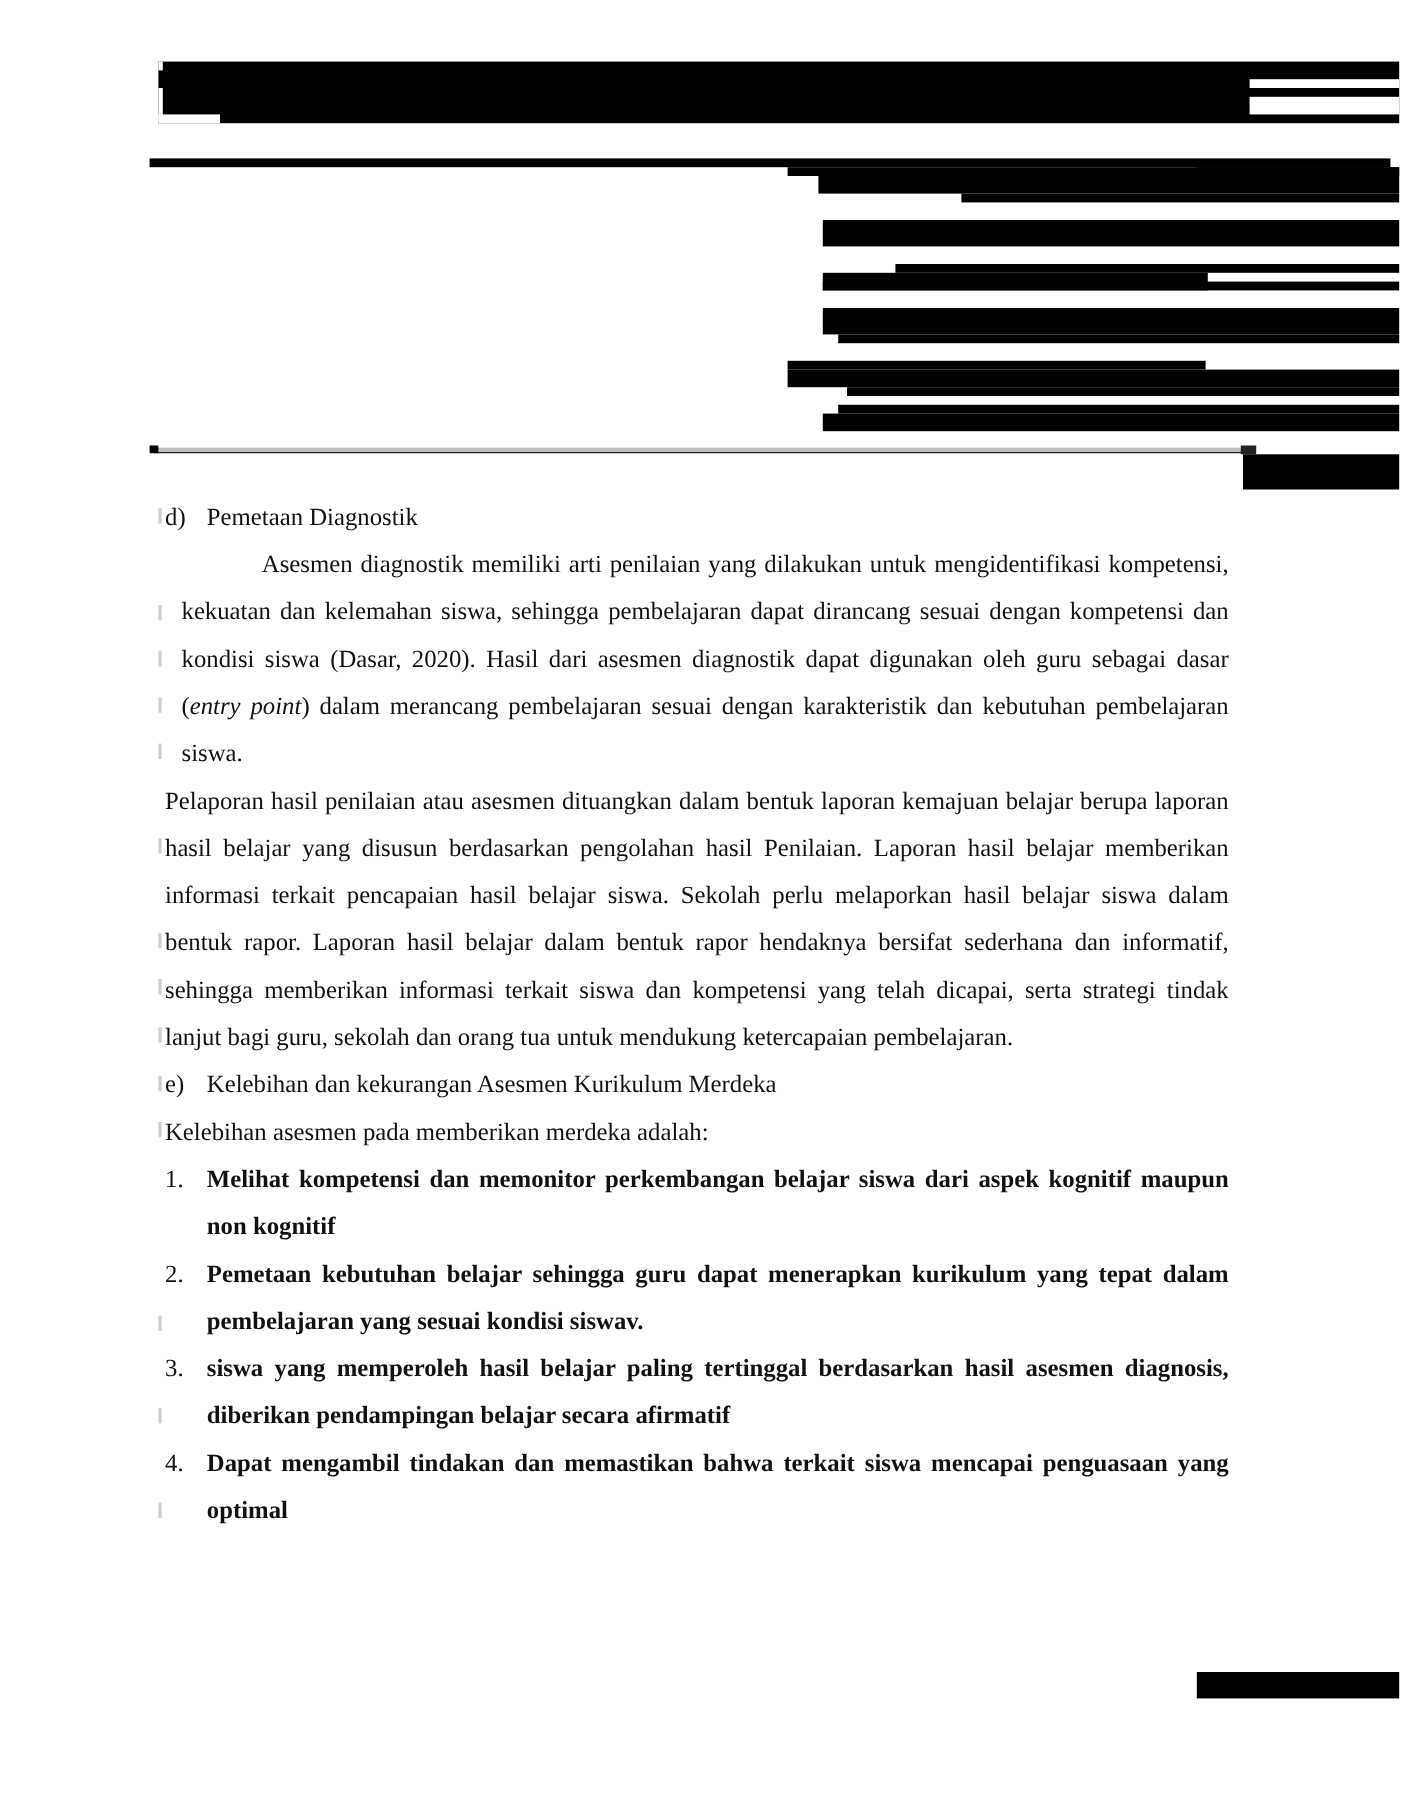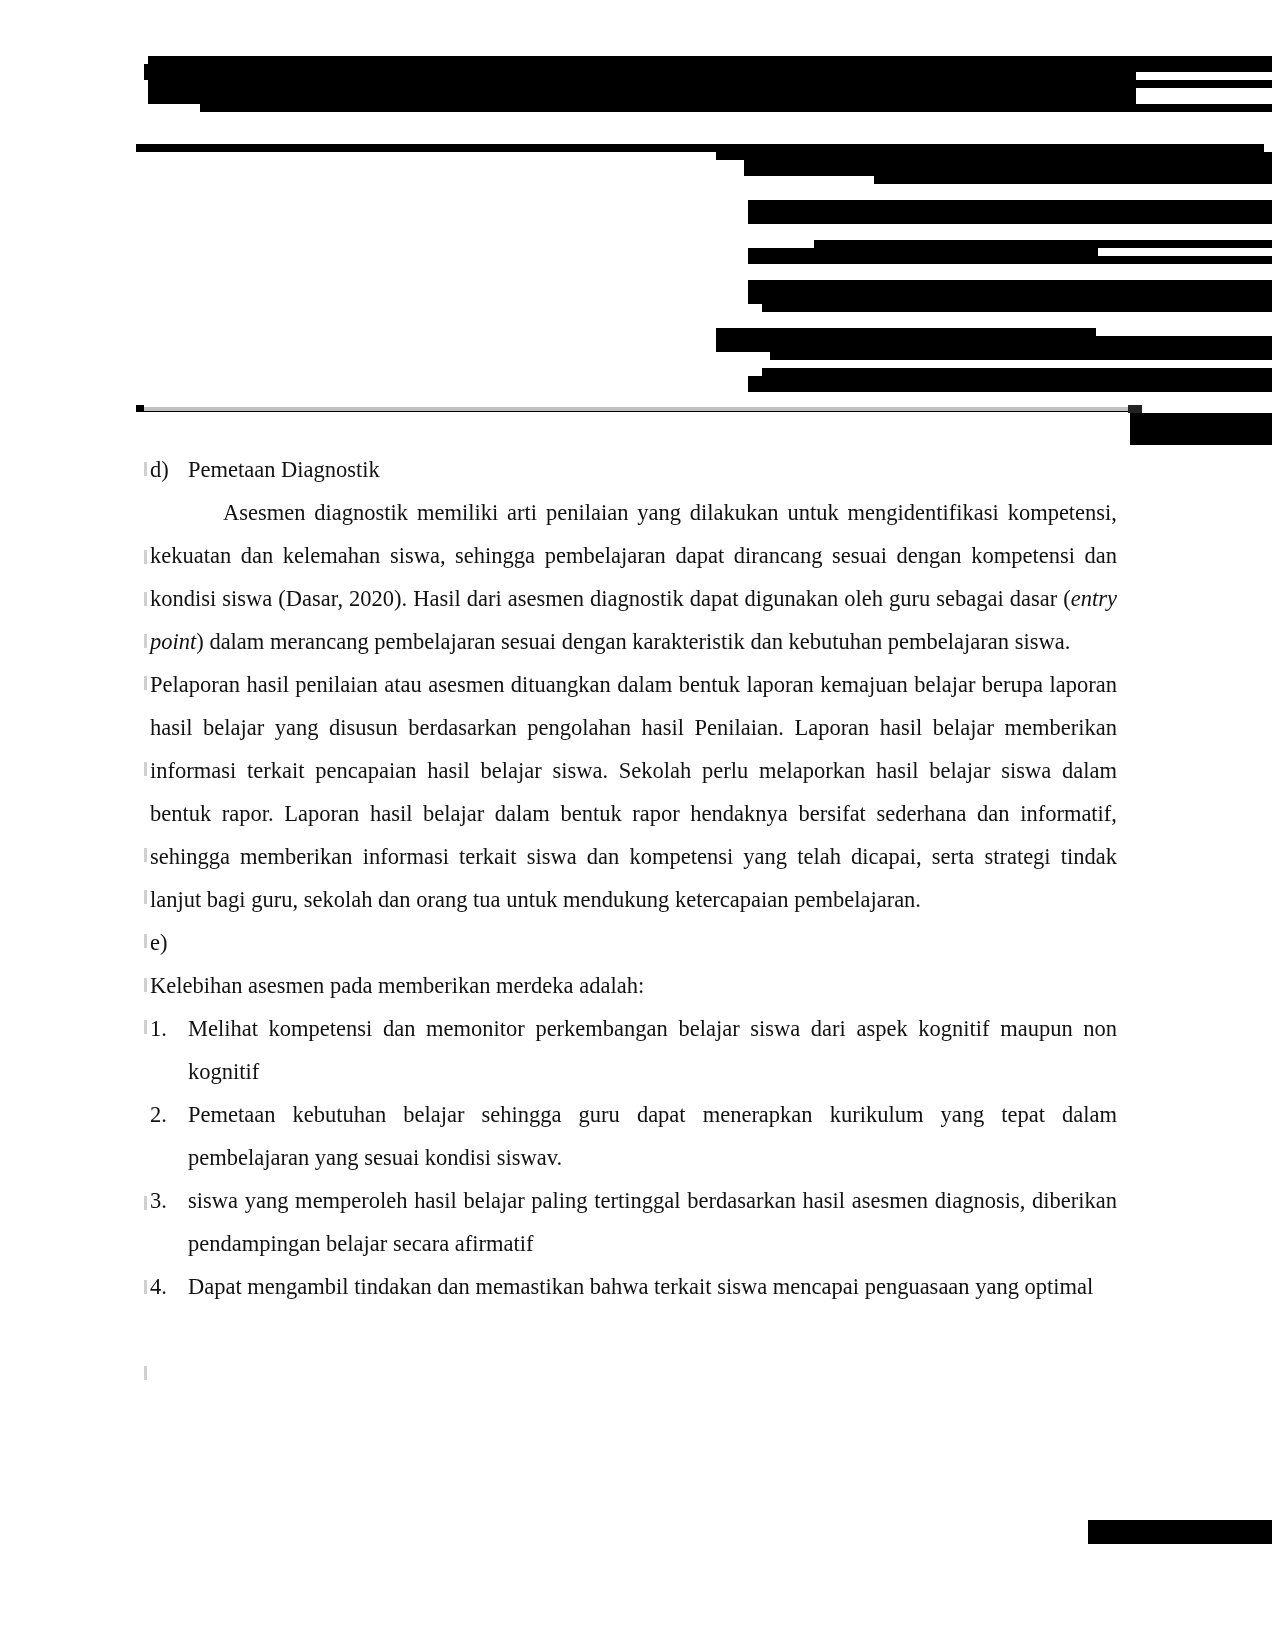--- a/index.html
+++ b/index.html
@@ -16,24 +16,24 @@
     top: 448px;
     width: 967px;
     font-family: "Liberation Serif", "DejaVu Serif", serif;
     font-size: 22.5px;
     color: #111111;
     line-height: 43px;
   }
   .heading { display: flex; }
   .heading .label { width: 38px; flex: none; }
   .para { text-align: justify; text-align-last: left; margin: 0; }
-  .indent { text-indent: 73px; }
+  .indent { text-indent: 73px; margin-left: 15px; }
   .list-item { display: flex; }
   .list-item .num { width: 38px; flex: none; }
-  .list-item .txt { flex: 1; text-align: justify; text-align-last: left; }
+  .list-item .txt { flex: 1; text-align: justify; text-align-last: left; font-weight: bold; }
   em { font-style: italic; }
 </style>
 </head>
 <body>
 
 <div class="redact" style="left:144px; top:56px; width:1128px; height:56px;"></div>
 <div class="notch" style="left:144px; top:56px; width:4px; height:8px;"></div>
 <div class="notch" style="left:144px; top:80px; width:4px; height:30px;"></div>
 <div class="notch" style="left:144px; top:104px; width:56px; height:8px;"></div>
 <div class="notch" style="left:1136px; top:72px; width:136px; height:8px;"></div>
@@ -85,20 +85,21 @@
     <span class="label">d)</span>
     <span>Pemetaan Diagnostik</span>
   </div>
 
   <p class="para indent"><span>Asesmen diagnostik memiliki arti penilaian yang dilakukan untuk mengidentifikasi kompetensi, kekuatan dan kelemahan siswa, sehingga pembelajaran dapat dirancang sesuai dengan kompetensi dan kondisi siswa (Dasar, 2020). Hasil dari asesmen diagnostik dapat digunakan oleh guru sebagai dasar (</span><em>entry point</em><span>)  dalam merancang pembelajaran sesuai dengan karakteristik  dan kebutuhan pembelajaran siswa.</span></p>
 
   <p class="para">Pelaporan hasil penilaian atau asesmen dituangkan dalam bentuk laporan kemajuan belajar berupa laporan hasil belajar yang disusun berdasarkan pengolahan hasil Penilaian. Laporan hasil belajar memberikan informasi terkait pencapaian hasil belajar siswa. Sekolah perlu melaporkan hasil belajar siswa dalam  bentuk rapor. Laporan hasil belajar dalam bentuk rapor hendaknya bersifat sederhana dan informatif, sehingga memberikan informasi terkait siswa dan kompetensi yang telah dicapai, serta strategi tindak lanjut bagi guru, sekolah dan orang tua untuk mendukung ketercapaian pembelajaran.</p>
 
   <div class="heading">
     <span class="label">e)</span>
+    <span>Kelebihan dan kekurangan Asesmen Kurikulum Merdeka</span>
   </div>
 
   <p class="para">Kelebihan asesmen pada memberikan merdeka adalah:</p>
 
   <div class="list-item">
     <span class="num">1.</span>
     <span class="txt">Melihat kompetensi dan memonitor perkembangan belajar siswa dari aspek kognitif maupun non kognitif</span>
   </div>
   <div class="list-item">
     <span class="num">2.</span>

